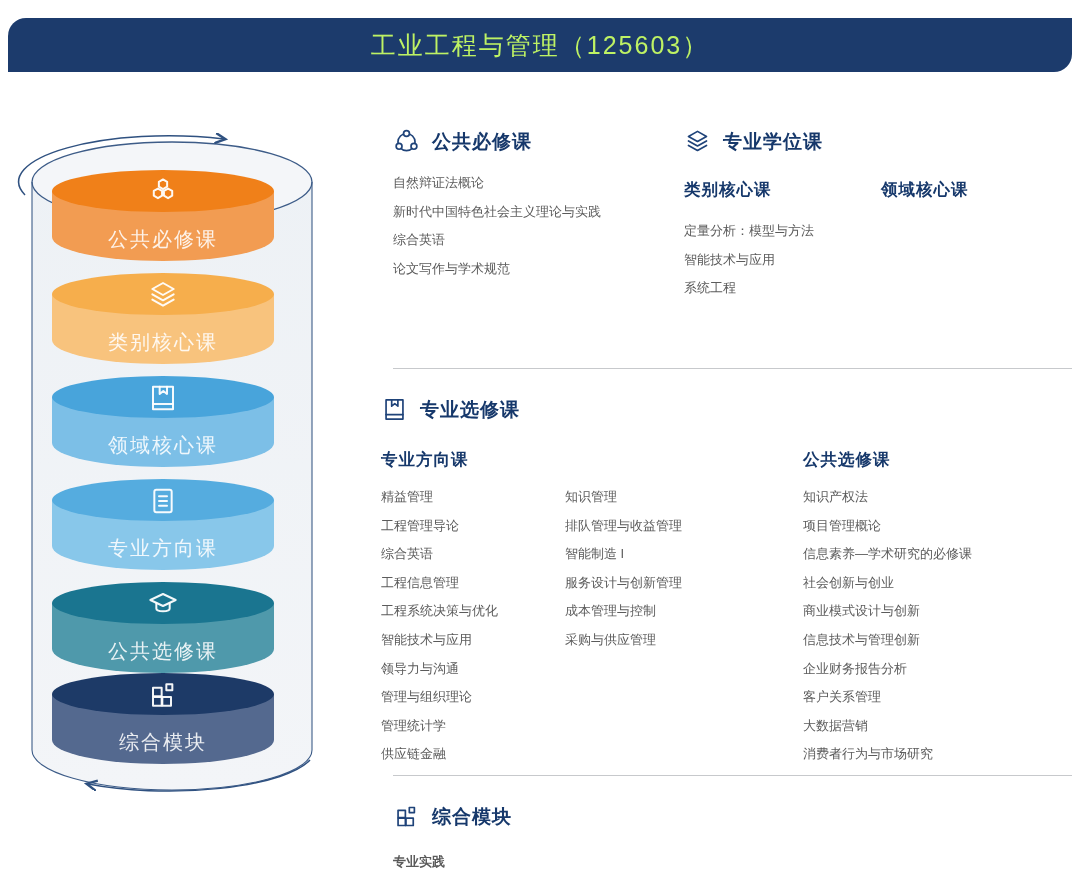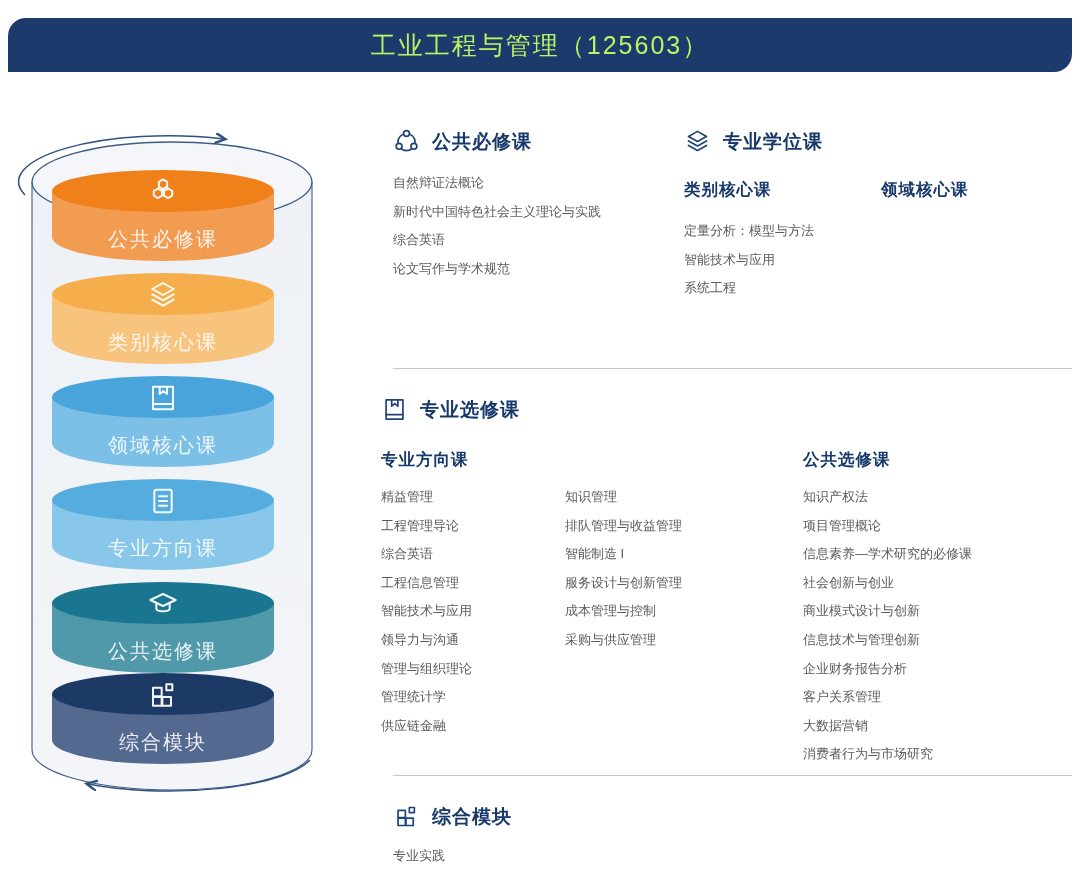--- a/index.html
+++ b/index.html
@@ -43,21 +43,21 @@
   #sec-degree .course-list{margin-top:16px;}
 
   #sec-electives .elect-row{display:flex;margin-top:26px;}
   #sec-electives .direction{width:422px;}
   #sec-electives .dir-cols{display:flex;}
   #sec-electives .dir-col1{width:184px;}
   #sec-electives .dir-col2{flex:1;}
   #sec-electives .public-elect{flex:1;}
   #sec-electives .course-list{margin-top:12px;}
 
-  #sec-comprehensive .course-list{margin-top:12px;}
+  #sec-comprehensive .course-list{margin-top:18px;font-weight:bold;}
 </style>
 </head>
 <body>
 
 <div id="stage">
 
   <div class="banner">
     <div class="banner-title">工业工程与管理（125603）</div>
   </div>
 
@@ -225,20 +225,21 @@
     </div>
     <div class="elect-row">
       <div class="direction">
         <div class="group-title">专业方向课</div>
         <div class="dir-cols">
           <div class="dir-col1 course-list">
               <div class="course">精益管理</div>
               <div class="course">工程管理导论</div>
               <div class="course">综合英语</div>
               <div class="course">工程信息管理</div>
+              <div class="course">工程系统决策与优化</div>
               <div class="course">智能技术与应用</div>
               <div class="course">领导力与沟通</div>
               <div class="course">管理与组织理论</div>
               <div class="course">管理统计学</div>
               <div class="course">供应链金融</div>
             </div>
           <div class="dir-col2 course-list">
               <div class="course">知识管理</div>
               <div class="course">排队管理与收益管理</div>
               <div class="course">智能制造 I</div>

